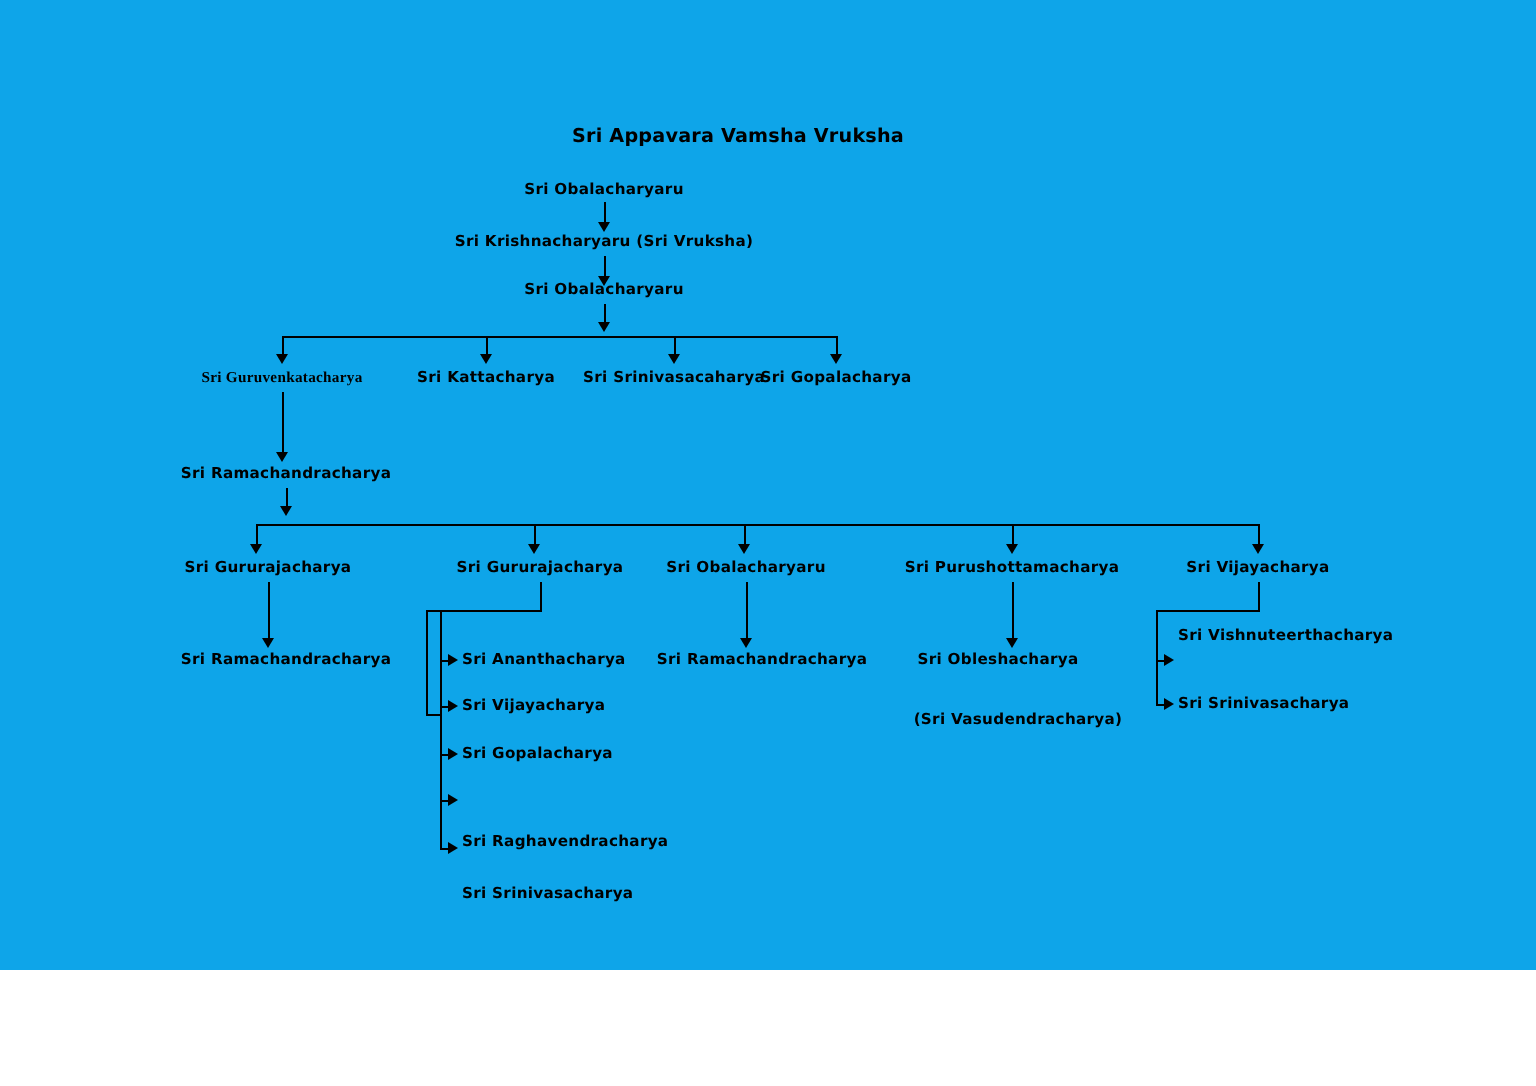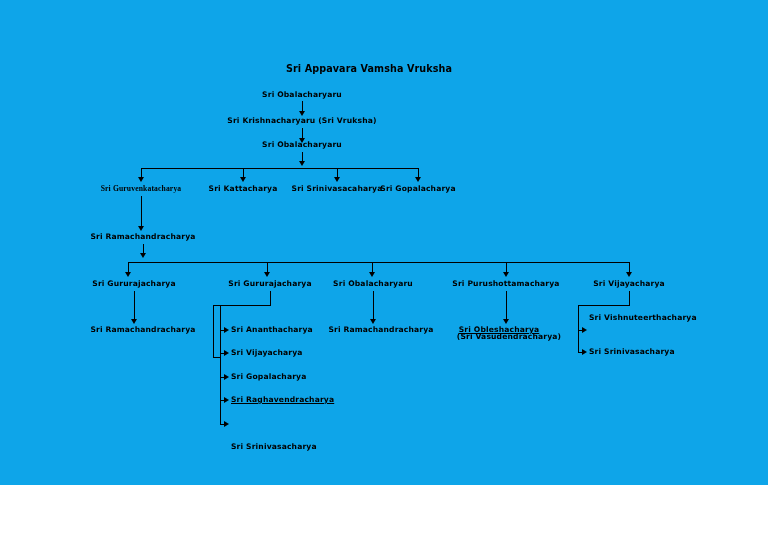--- a/index.html
+++ b/index.html
@@ -149,31 +149,31 @@
   <div class="hline" style="left:220px; top:377px; width:6px;"></div>
   <div class="arrow-right" style="left:224px; top:374px;"></div>
   <div class="hline" style="left:220px; top:400px; width:6px;"></div>
   <div class="arrow-right" style="left:224px; top:397px;"></div>
   <div class="hline" style="left:220px; top:424px; width:6px;"></div>
   <div class="arrow-right" style="left:224px; top:421px;"></div>
 
   <div class="node left" style="left:231px; top:325px;">Sri Ananthacharya</div>
   <div class="node left" style="left:231px; top:348px;">Sri Vijayacharya</div>
   <div class="node left" style="left:231px; top:372px;">Sri Gopalacharya</div>
-  <div class="node left" style="left:231px; top:395px;text-decoration:underline;">Sri Raghavendracharya</div>
+  <div class="node left" style="left:231px; top:416px;">Sri Raghavendracharya</div>
   <div class="node left" style="left:231px; top:442px;">Sri Srinivasacharya</div>
 
   <div class="vline" style="left:373px; top:291px; height:31px;"></div>
   <div class="arrow-down" style="left:370px; top:319px;"></div>
   <div class="node center" style="left:381px; top:325px;">Sri Ramachandracharya</div>
 
   <div class="vline" style="left:506px; top:291px; height:31px;"></div>
   <div class="arrow-down" style="left:503px; top:319px;"></div>
-  <div class="node center" style="left:499px; top:325px;text-decoration:underline;">Sri Obleshacharya</div>
-  <div class="node center" style="left:509px; top:332px;">(Sri Vasudendracharya)</div>
+  <div class="node center" style="left:499px; top:325px;">Sri Obleshacharya</div>
+  <div class="node center" style="left:509px; top:355px;">(Sri Vasudendracharya)</div>
 
   <div class="vline" style="left:629px; top:291px; height:15px;"></div>
   <div class="hline" style="left:578px; top:305px; width:52px;"></div>
   <div class="vline" style="left:578px; top:305px; height:48px;"></div>
 
   <div class="hline" style="left:578px; top:330px; width:6px;"></div>
   <div class="arrow-right" style="left:582px; top:327px;"></div>
   <div class="hline" style="left:578px; top:352px; width:6px;"></div>
   <div class="arrow-right" style="left:582px; top:349px;"></div>
 

